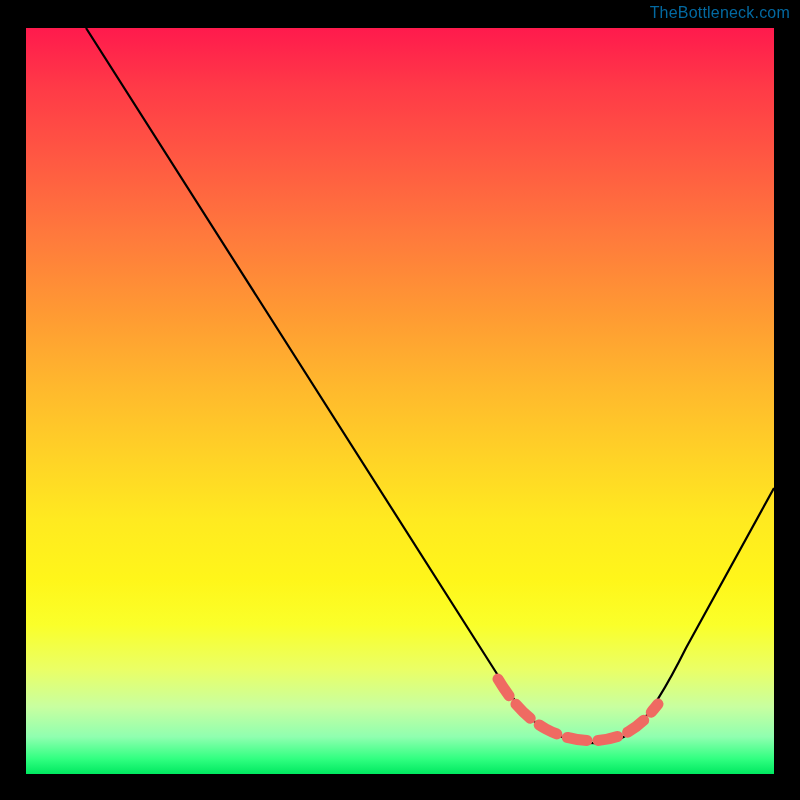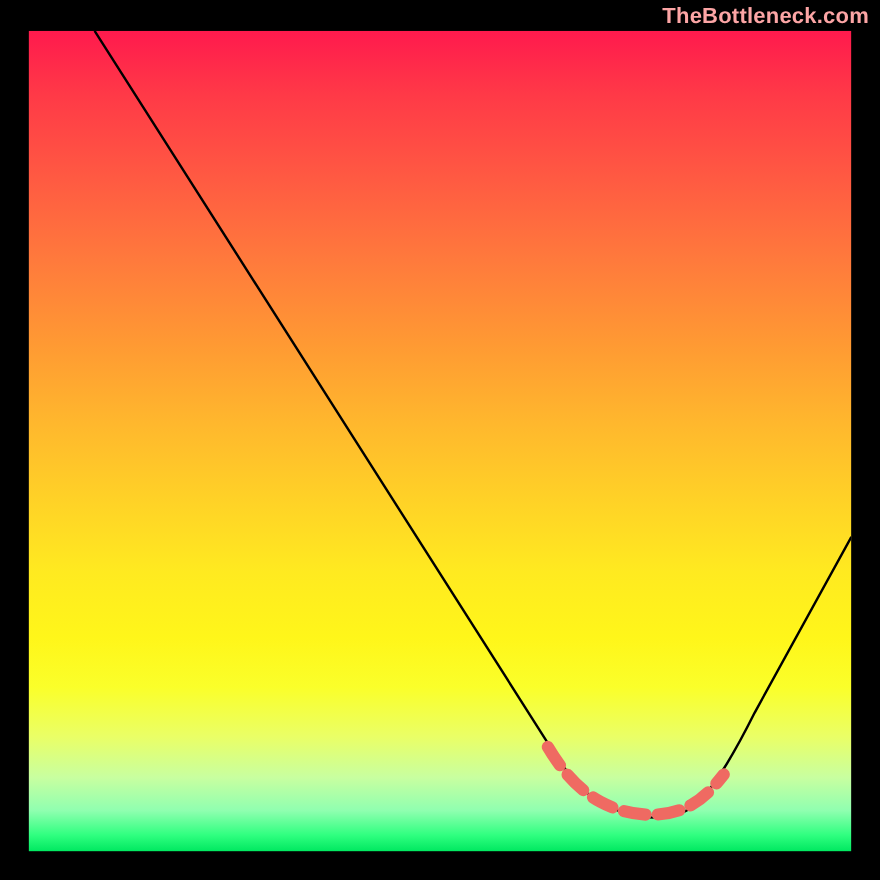--- a/index.html
+++ b/index.html
@@ -8,23 +8,23 @@
     height: 800px;
     background: #000;
     position: relative;
     font-family: Arial, sans-serif;
     overflow: hidden;
   }
   .watermark {
     position: absolute;
     top: 4px;
     right: 10px;
-    color: #fca5a5;
-    font-size: 20px;
-    font-weight: 700;
+    color: #0369a1;
+    font-size: 16px;
+    font-weight: 400;
     z-index: 10;
     letter-spacing: 0.2px;
   }
   .plot-area {
     position: absolute;
     left: 26px;
     top: 28px;
     width: 748px;
     height: 746px;
     overflow: hidden;

